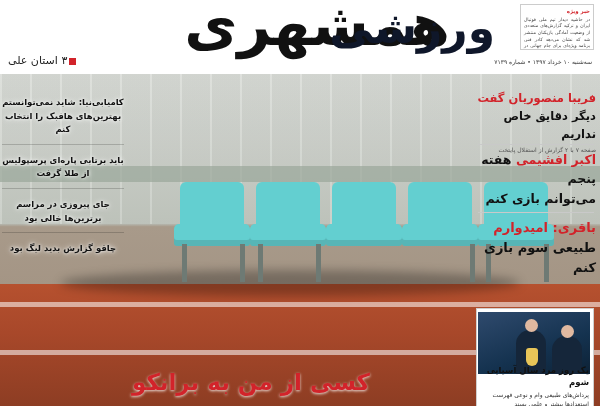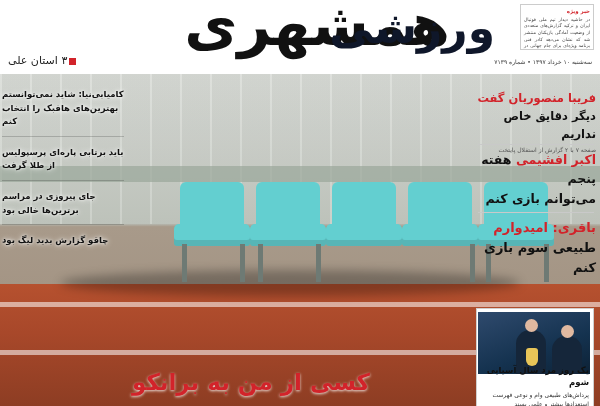--- a/index.html
+++ b/index.html
@@ -251,25 +251,25 @@
     display: block;
     font-size: 8.5px;
     font-weight: bold;
     color: #111111;
     margin-bottom: 1px;
   }
 
   
   .leftcol {
     position: absolute;
-    top: 88px;
+    top: 96px;
     left: 2px;
     width: 122px;
     direction: rtl;
-    text-align: left;
+    text-align: center;
   }
   .mini-item {
     margin-bottom: 9px;
     padding-bottom: 7px;
     border-bottom: 1px solid rgba(0,0,0,0.18);
   }
   .mini-item:last-child { border-bottom: none; }
   .mini-text {
     font-size: 8.5px;
     font-weight: bold;

